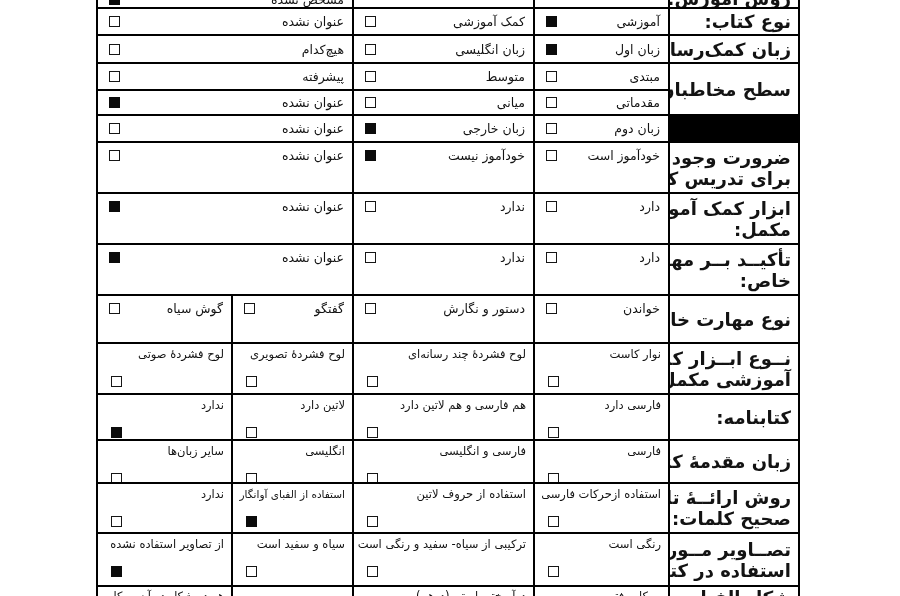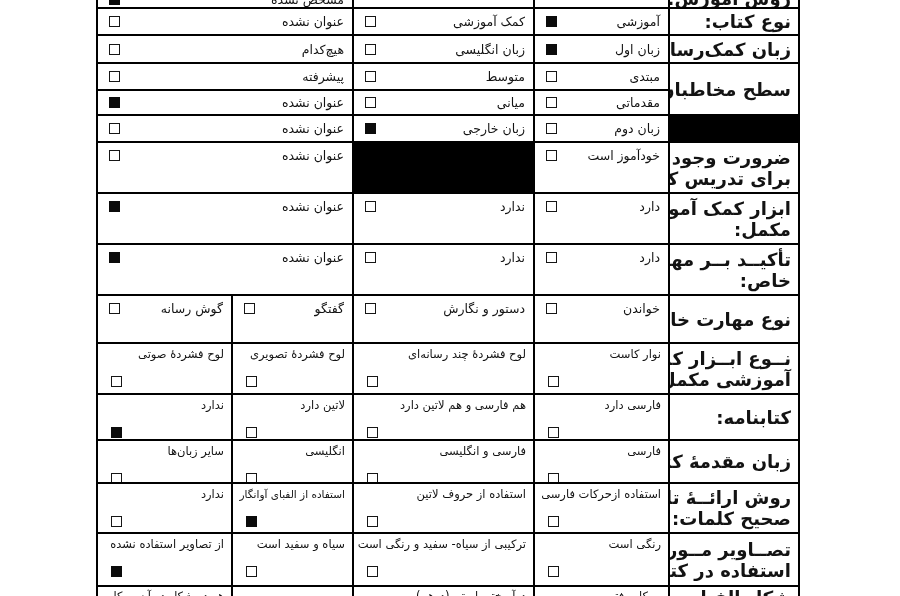--- a/index.html
+++ b/index.html
@@ -165,20 +165,26 @@
         <span class="cb"></span>
       </div>
     </div>
 
     <div class="cell" style="grid-area:7/4/8/5">
       <div class="opt inline top">
         <span class="txt">خودآموز است</span>
         <span class="cb"></span>
       </div>
     </div>
+    <div class="cell" style="grid-area:7/3/8/4">
+      <div class="opt inline top">
+        <span class="txt">خودآموز نیست</span>
+        <span class="cb checked"></span>
+      </div>
+    </div>
     <div class="cell" style="grid-area:7/1/8/3">
       <div class="opt inline top">
         <span class="txt">عنوان نشده</span>
         <span class="cb"></span>
       </div>
     </div>
     <div class="cell" style="grid-area:7/5/8/6">
       <div class="lbl">
           <span class="lt">ضرورت وجود معلم
 برای تدریس کتاب:</span>
@@ -248,21 +254,21 @@
       </div>
     </div>
     <div class="cell" style="grid-area:10/2/11/3">
       <div class="opt inline top">
         <span class="txt">گفتگو</span>
         <span class="cb"></span>
       </div>
     </div>
     <div class="cell" style="grid-area:10/1/11/2">
       <div class="opt inline top">
-        <span class="txt">گوش رسانه</span>
+        <span class="txt">گوش سیاه</span>
         <span class="cb"></span>
       </div>
     </div>
     <div class="cell" style="grid-area:10/5/11/6">
       <div class="lbl">
           <span class="lt">نوع مهارت خاص:</span>
         </div>
     </div>
 
     <div class="cell" style="grid-area:11/4/12/5">

